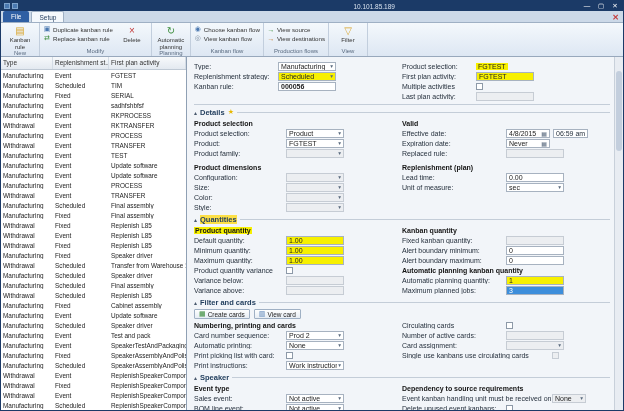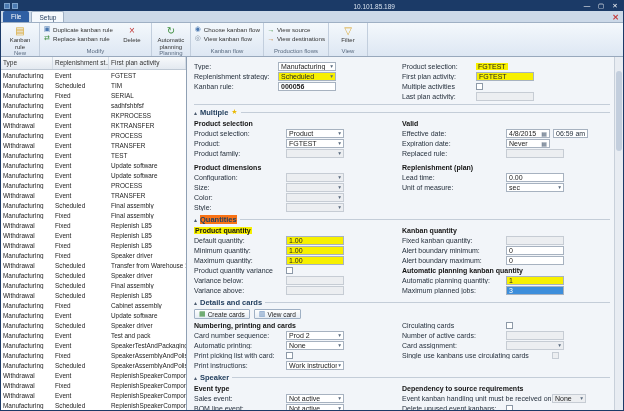--- a/index.html
+++ b/index.html
@@ -58,21 +58,21 @@
   .ftext{padding:0 2px}
   .ftext.hl{background:#f7f000}
   .fgroup{font-weight:bold;height:10px;display:flex;align-items:center;color:#141414}
   .hl-text{background:#f7f000;padding:0 1px}
   .fgap{height:4px}
   .checkbox{width:7px;height:7px;border:1px solid #8d99a8;background:#fff;display:inline-flex;align-items:center;justify-content:center;font-size:6px;color:#2f5fa3;flex:none}
   .checkbox.dis{background:#eceef1;border-color:#c6ccd4}
   .section-h{display:flex;align-items:center;height:12px;gap:3px;margin-top:1px}
   .tri{font-size:6px;color:#4a5a6e}
   .stitle{font-weight:bold;color:#24405f;font-size:7.5px}
-  .stitle.hl{background:#f97316}
+  .stitle.hl{background:#fde047}
   .star{color:#e8b800;font-size:7px}
   .hline{flex:1;height:1px;background:#c4cdd8}
   .toolbar-row{display:flex;gap:4px;height:12px;align-items:center}
   .sbtn{display:inline-flex;align-items:center;gap:2px;border:1px solid #9fb0c4;background:linear-gradient(#fdfefe,#e7edf4);height:10px;padding:0 4px;font-size:6.5px;border-radius:1px}
   .sbic{font-size:7px}
 </style>
 </head>
 <body>
 
 <div class="titlebar">
@@ -400,21 +400,21 @@
           <span class="fbox dis">
             <span class="fval"></span>
           </span>
         </div>
       </div>
   </div>
 
   <div class="section">
     <div class="section-h">
       <span class="tri">▴</span>
-      <span class="stitle">Multiple</span>
+      <span class="stitle">Details</span>
       <span class="star">★</span>
       <span class="hline"></span>
     </div>
     <div class="fcols">
       <div class="fcol left">
           <div class="fgroup">
             <span>Product selection</span>
           </div>
           <div class="frow">
             <span class="flabel">Product selection:</span>
@@ -599,21 +599,21 @@
               <span class="fval">3</span>
             </span>
           </div>
         </div>
     </div>
   </div>
 
   <div class="section">
     <div class="section-h">
       <span class="tri">▴</span>
-      <span class="stitle">Details and cards</span>
+      <span class="stitle">Filter and cards</span>
       <span class="hline"></span>
     </div>
     <div class="toolbar-row">
         <span class="sbtn">
           <span class="sbic" style="color: rgb(63, 143, 63);">▦</span>
           <span class="sbtxt">Create cards</span>
         </span>
         <span class="sbtn">
           <span class="sbic" style="color: rgb(74, 120, 176);">▥</span>
           <span class="sbtxt">View card</span>

